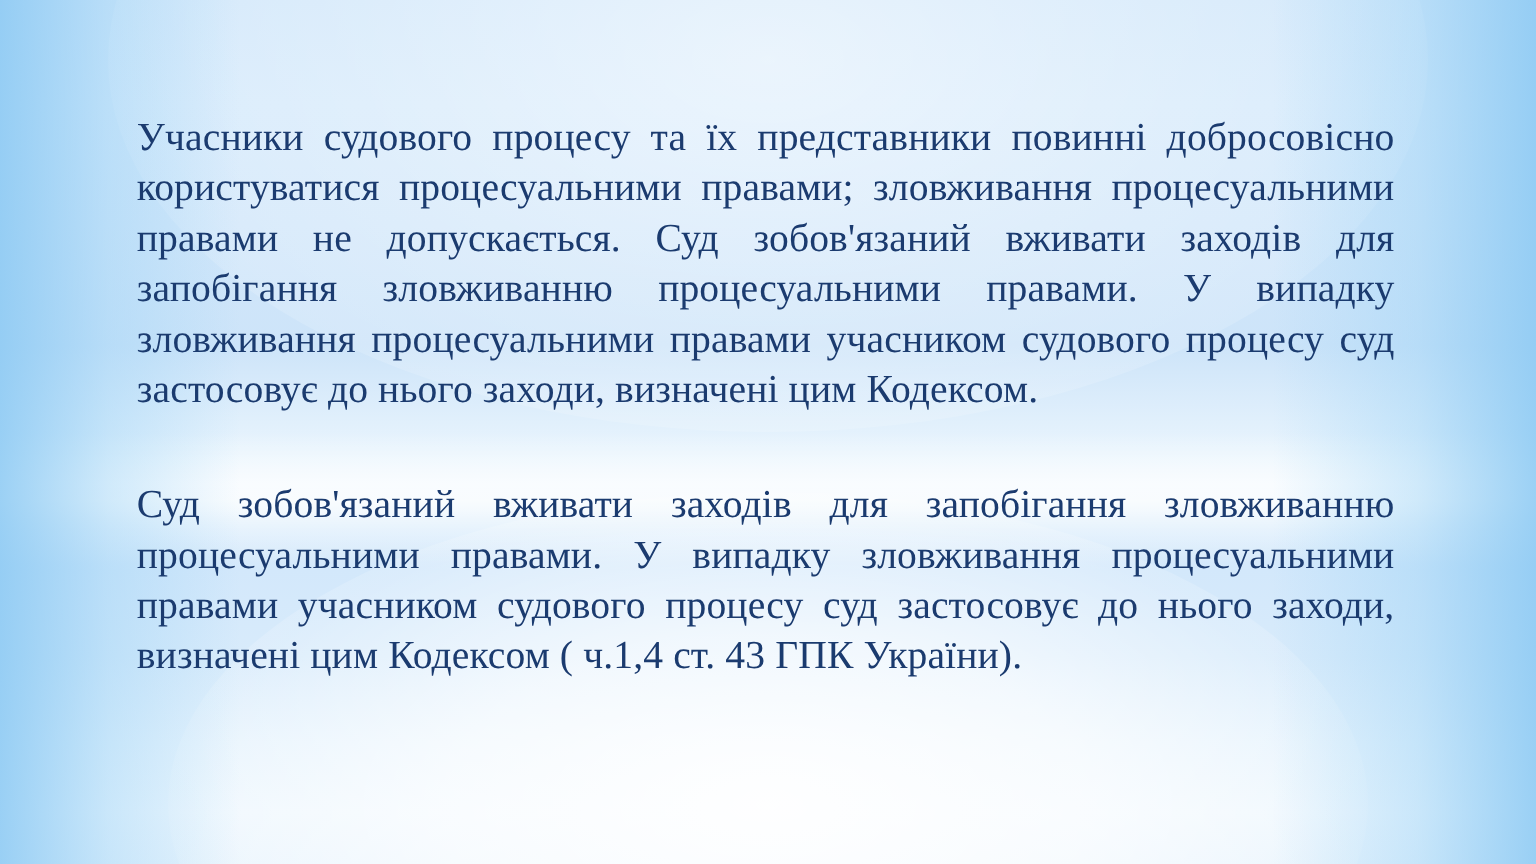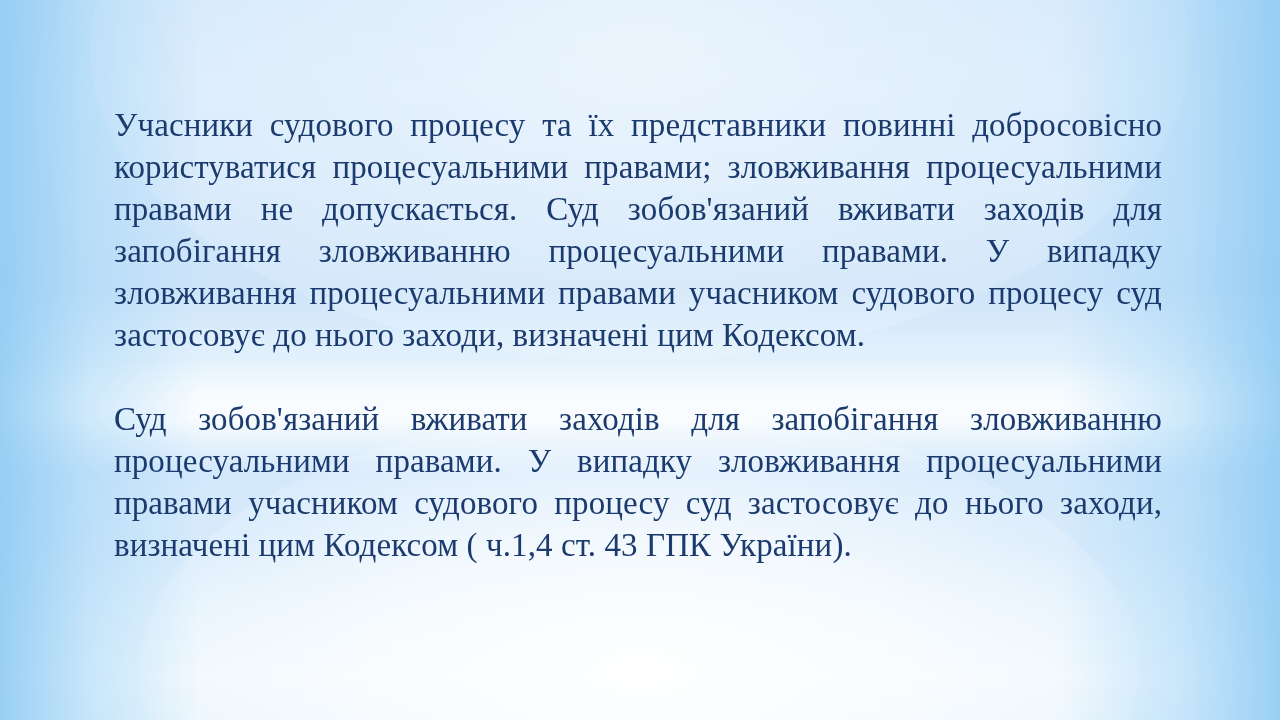--- a/index.html
+++ b/index.html
@@ -98,35 +98,35 @@
     background: linear-gradient(to left,
         rgba(139,201,243,0.85) 0%,
         rgba(157,211,246,0.45) 45%,
         rgba(180,221,248,0) 100%);
   }
 
   
   .content {
     position: absolute;
     left: 114px;
-    top: 104px;
+    top: 94px;
     width: 1048px;
   }
 
   .para {
     margin: 0;
     color: #1b3b6f;
     font-size: 33px;
     line-height: 42px;
     text-align: justify;
     text-justify: inter-word;
     letter-spacing: 0.1px;
   }
   .para.second {
-    margin-top: 42px;
+    margin-top: 54px;
   }
   
 </style>
 </head>
 <body>
 
 <div class="slide">
 
   <div class="bg-base"></div>
   <div class="bg-glow-top"></div>

